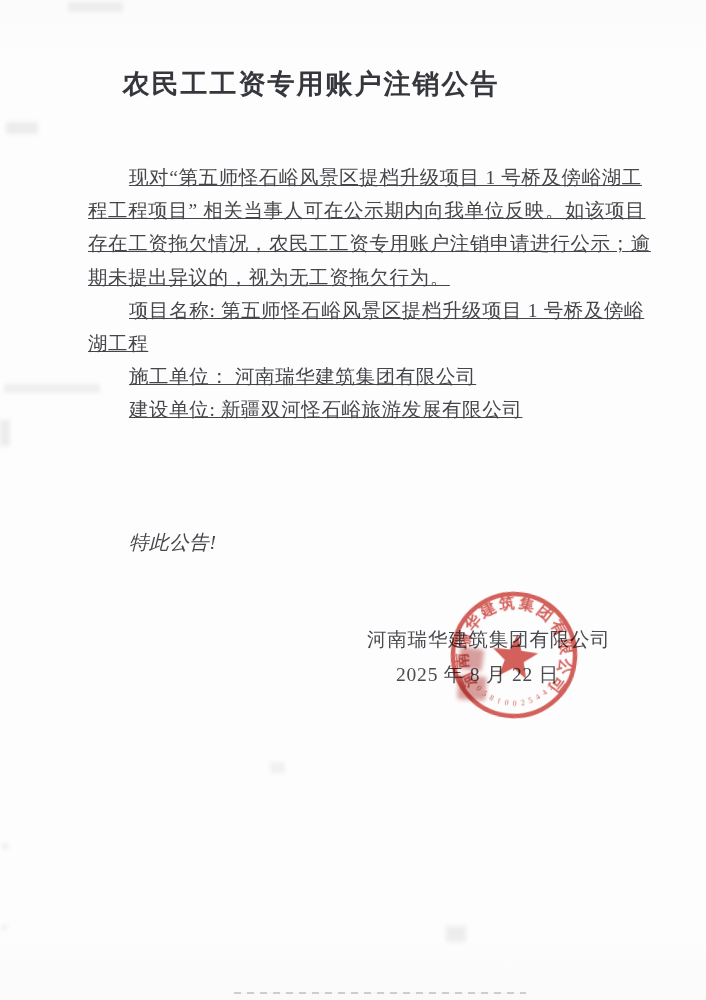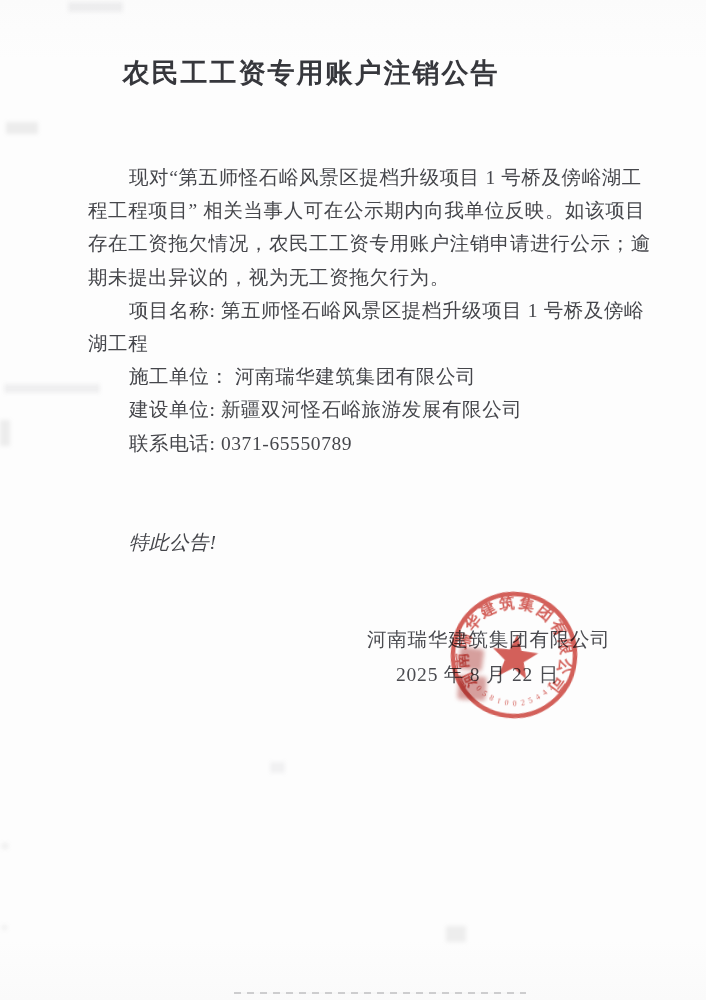--- a/index.html
+++ b/index.html
@@ -10,36 +10,36 @@
     background: #fcfcfc;
     font-family: "Liberation Serif", "DejaVu Serif", serif;
     overflow: hidden;
   }
   .page {
     position: absolute; inset: 0;
     background: linear-gradient(180deg, #fbfbfb 0%, #fdfdfd 6%, #fdfdfd 94%, #fafafa 100%);
   }
   .doc-title {
     position: absolute;
-    top: 55px; left: 0; width: 622px;
+    top: 66px; left: 0; width: 622px;
     text-align: center;
     font-size: 27px;
     font-weight: bold;
     letter-spacing: 2px;
     color: #36373c;
   }
   .body-text {
     position: absolute;
     top: 161px; left: 88px;
     font-size: 19.5px;
     line-height: 33.2px;
     letter-spacing: 0.6px;
     color: #45464b;
   }
-  .body-text .line { white-space: pre; }
+  .body-text .line { white-space: pre; text-decoration: underline; }
   .body-text .line.indent { padding-left: 41px; }
   .closing-line {
     margin-top: 33.2px;
     white-space: pre;
     padding-left: 41px;
   }
   .signature-company {
     position: absolute;
     top: 626px; left: 367px;
     font-size: 19.5px;
@@ -115,21 +115,20 @@
 
 
       <div class="line indent"><span>项目名称: 第五师怪石峪风景区提档升级项目 1 号桥及傍峪</span></div>
 
       <div class="line"><span>湖工程</span></div>
 
       <div class="line indent"><span>施工单位： 河南瑞华建筑集团有限公司</span></div>
 
       <div class="line indent"><span>建设单位: 新疆双河怪石峪旅游发展有限公司</span></div>
 
-      <div class="line indent"><span>联系电话: 0371-65550789</span></div>
     </div>
 
   <div class="body-text closing-wrap" style="top: 493px; font-style: italic;">
     <div class="closing-line">特此公告!</div>
   </div>
 
   <div class="signature-company">河南瑞华建筑集团有限公司</div>
   <div class="signature-date">2025 年 8 月 22 日</div>
 
   <svg class="seal" viewBox="0 0 160 160" width="160" height="160">

